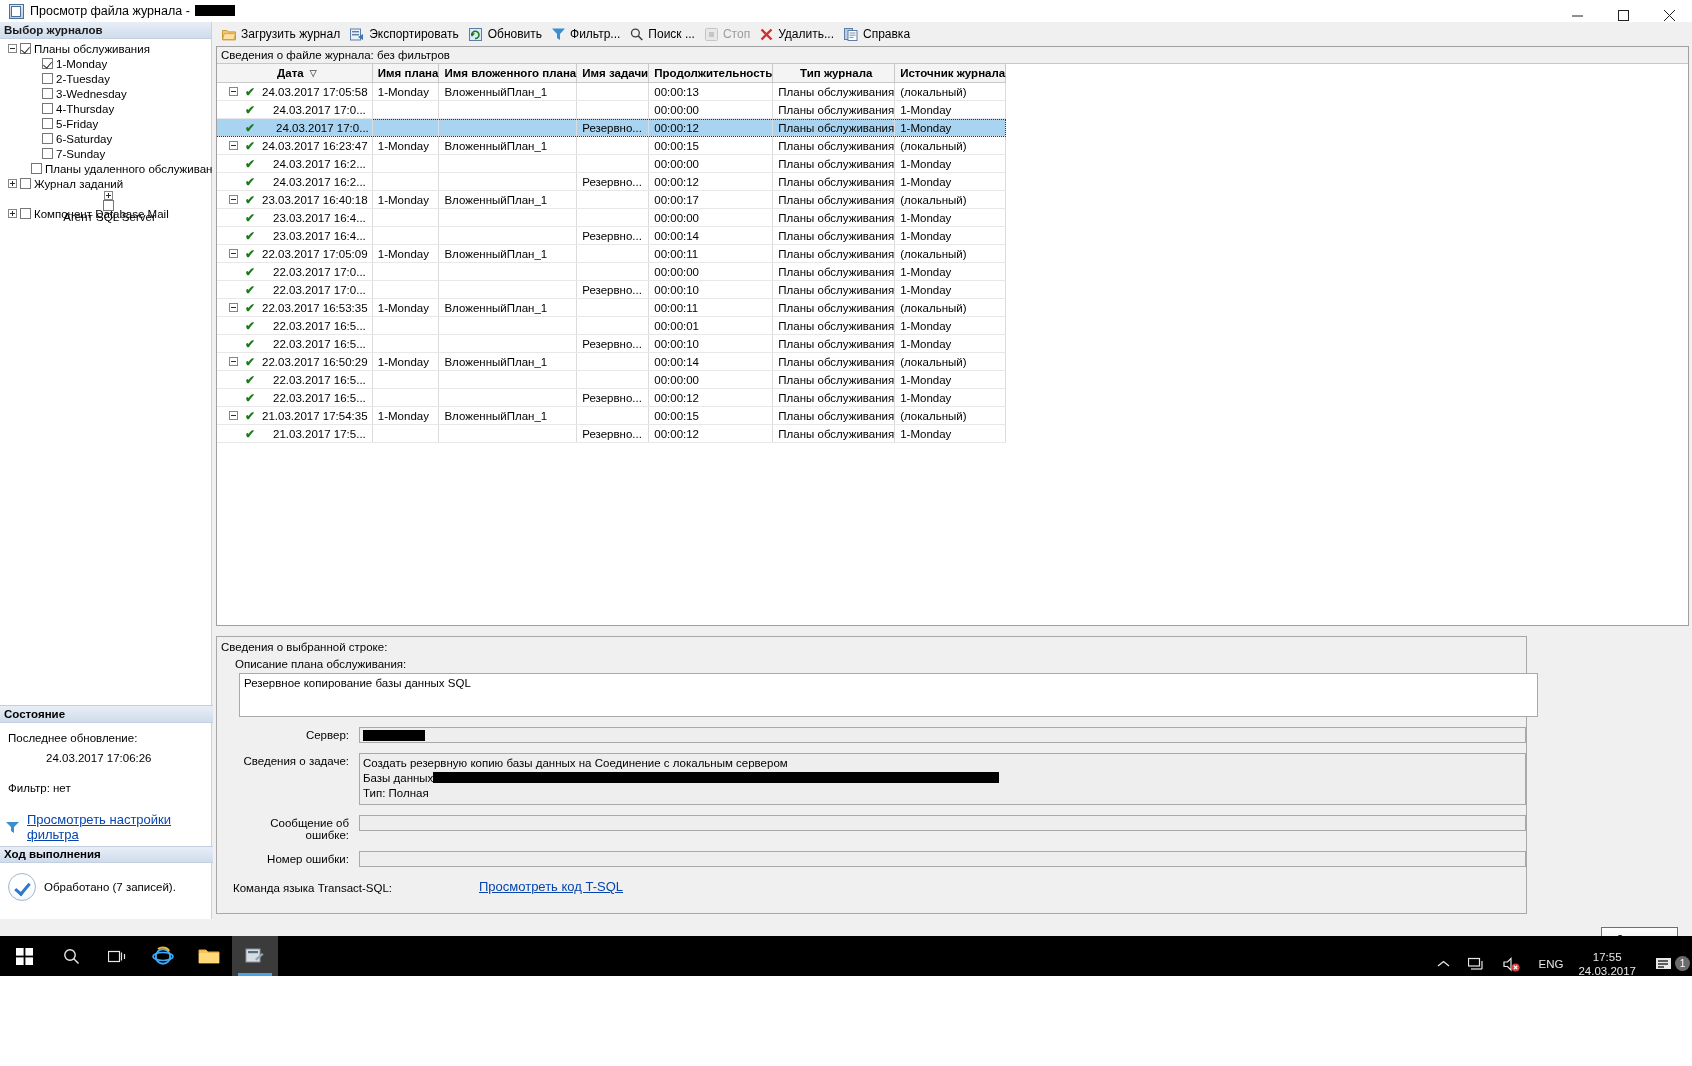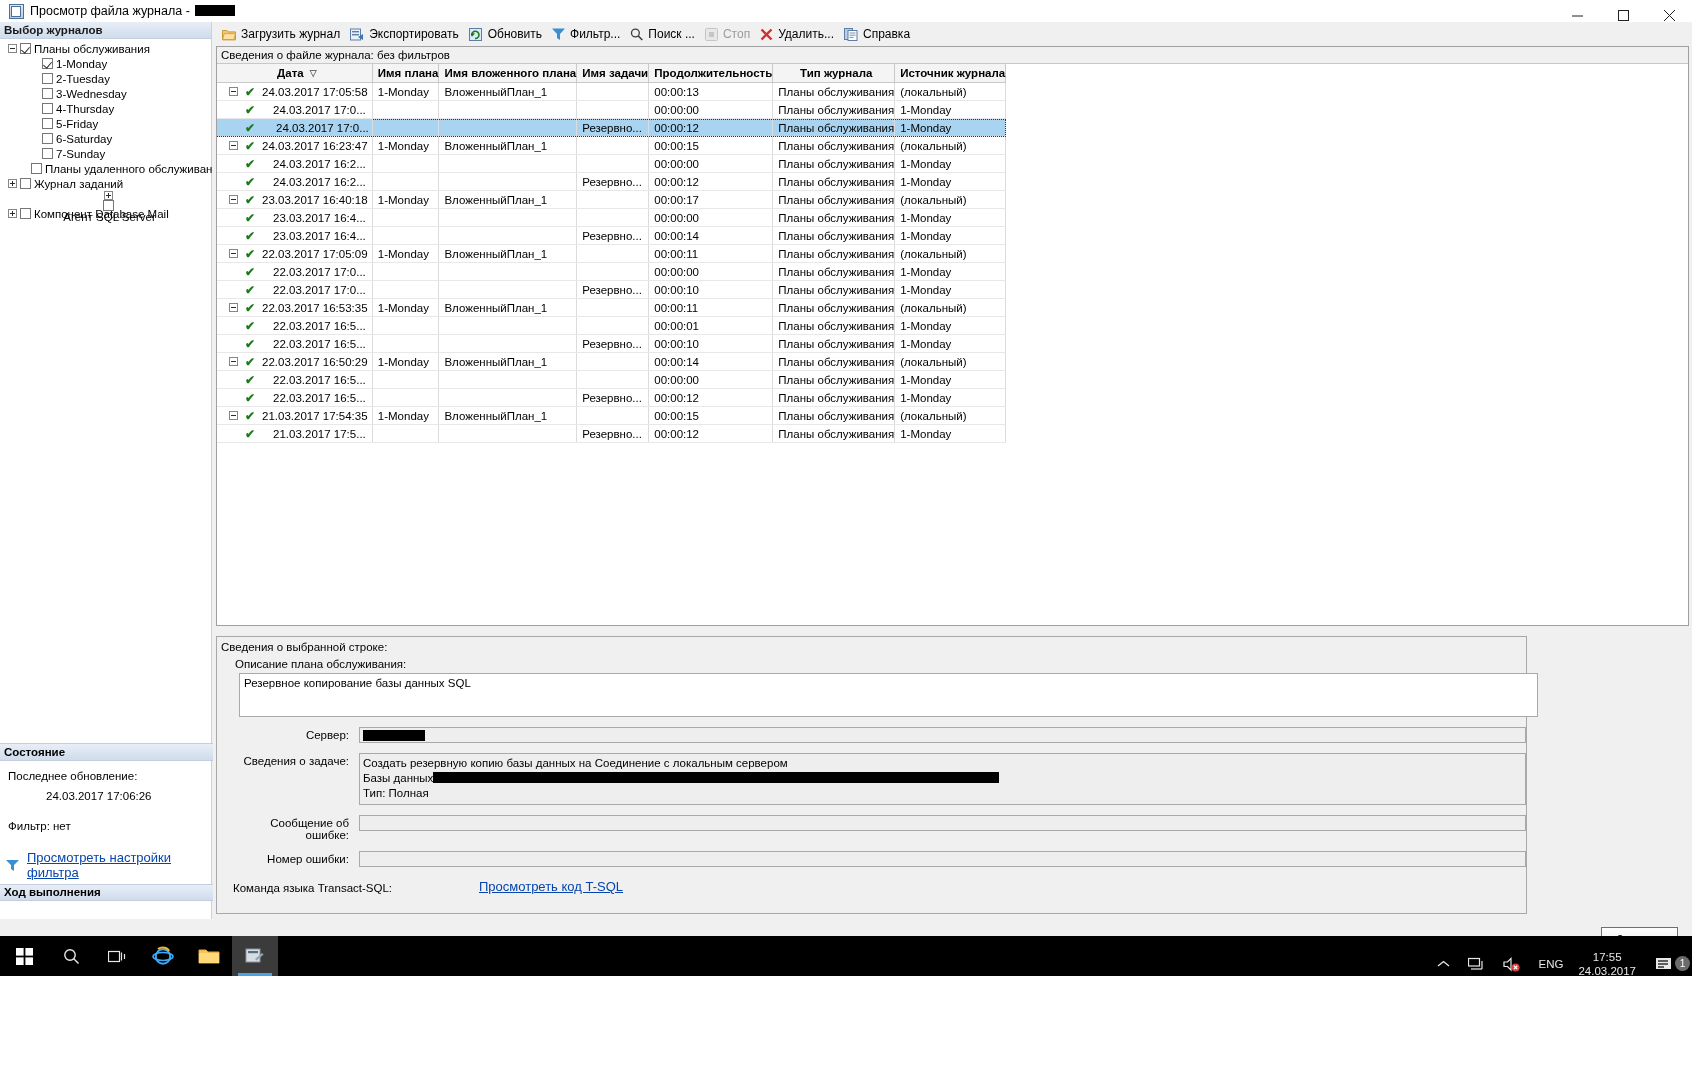--- a/index.html
+++ b/index.html
@@ -392,20 +392,24 @@
       </div>
       <div class="filter-link-row">
         <span class="funnel">
           <svg width="13" height="11" viewBox="0 0 13 11">
               <polygon points="0,0 13,0 8,5 8,11 5,9 5,5" fill="#3a8fd0"></polygon>
             </svg>
         </span>
         <span class="link">Просмотреть настройки фильтра</span>
       </div>
       <div class="progress-head">Ход выполнения</div>
+      <div class="progress-body">
+        <span class="check-circle"></span>
+        <span>Обработано (7 записей).</span>
+      </div>
       <div style="height:18px"></div>
     </div>
   </div>
 
   <div class="main">
 
     <div class="toolbar" id="toolbar-host">
         <div class="tbi">
           <span class="gl">
             <svg width="14" height="13" viewBox="0 0 14 13">

